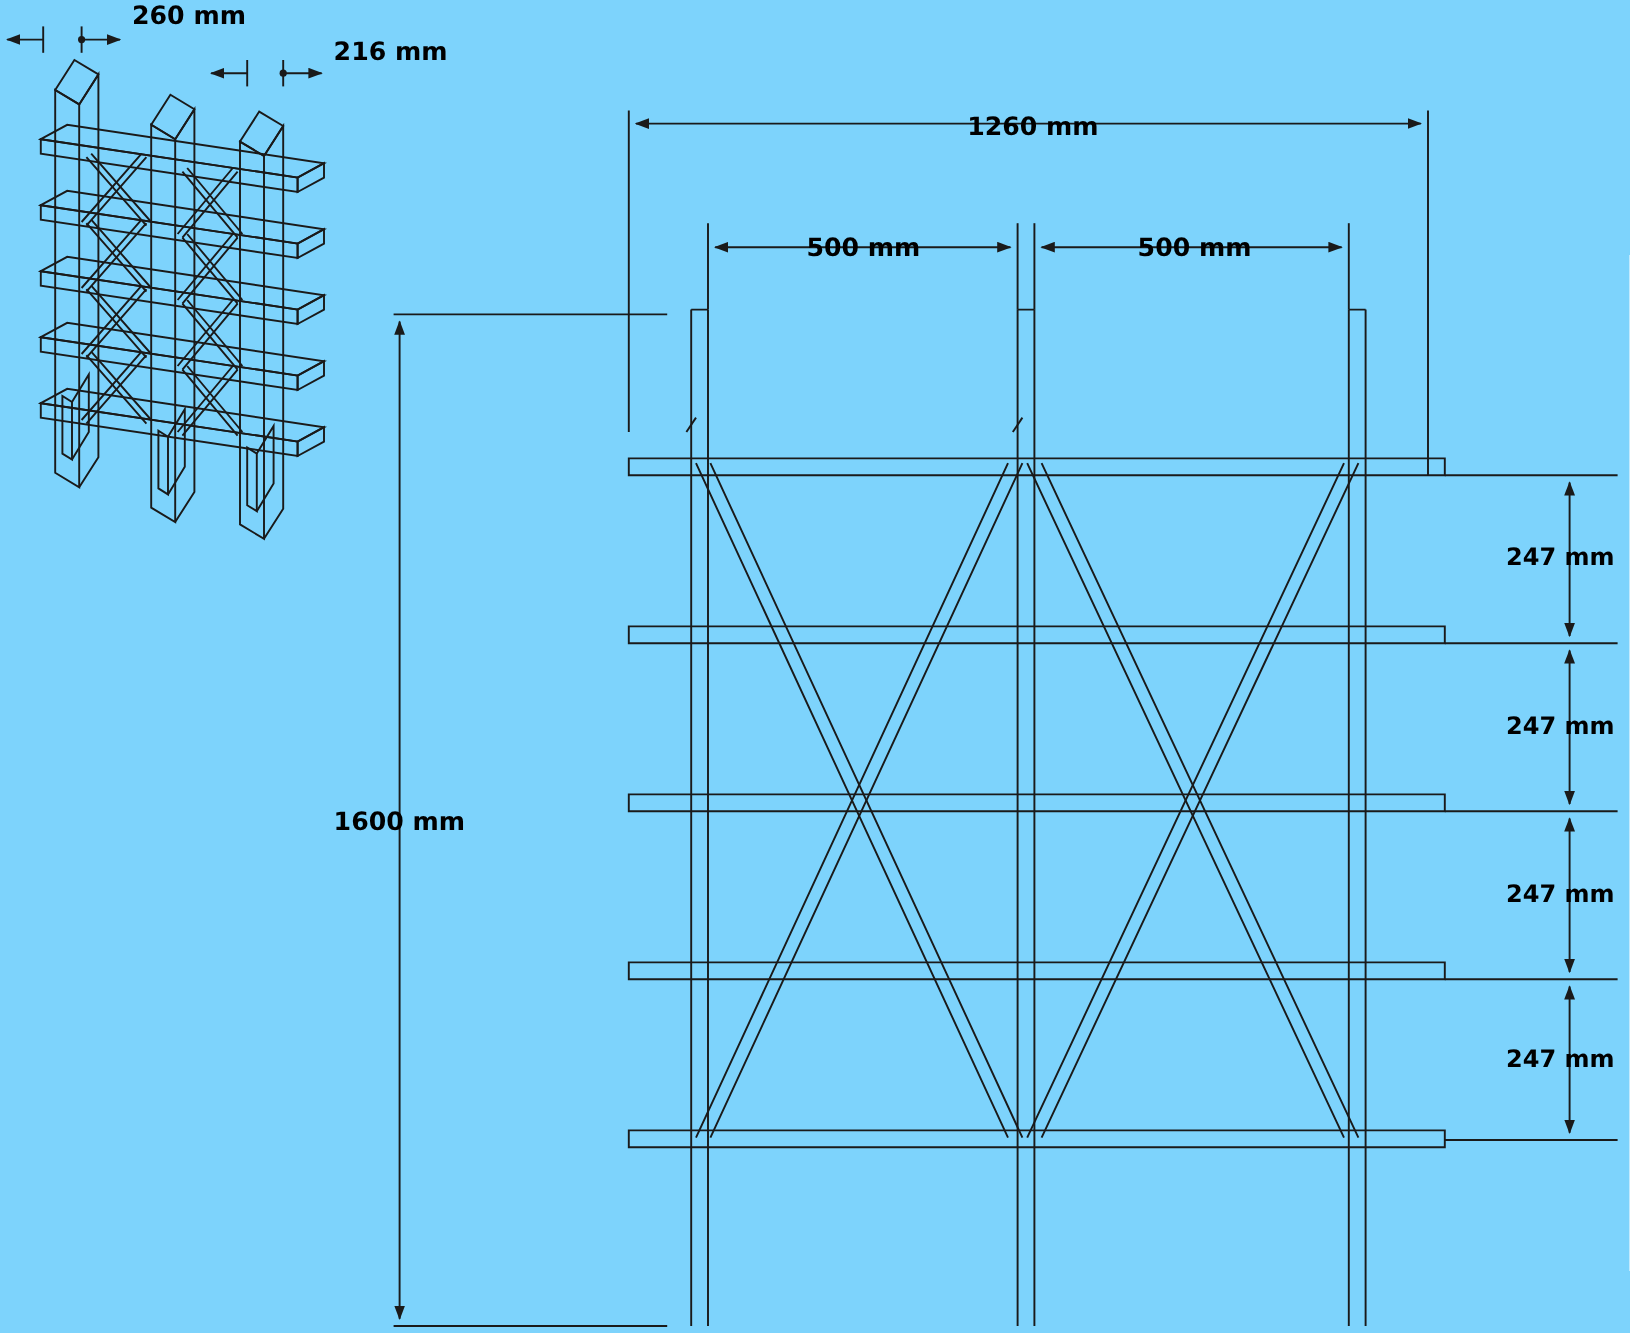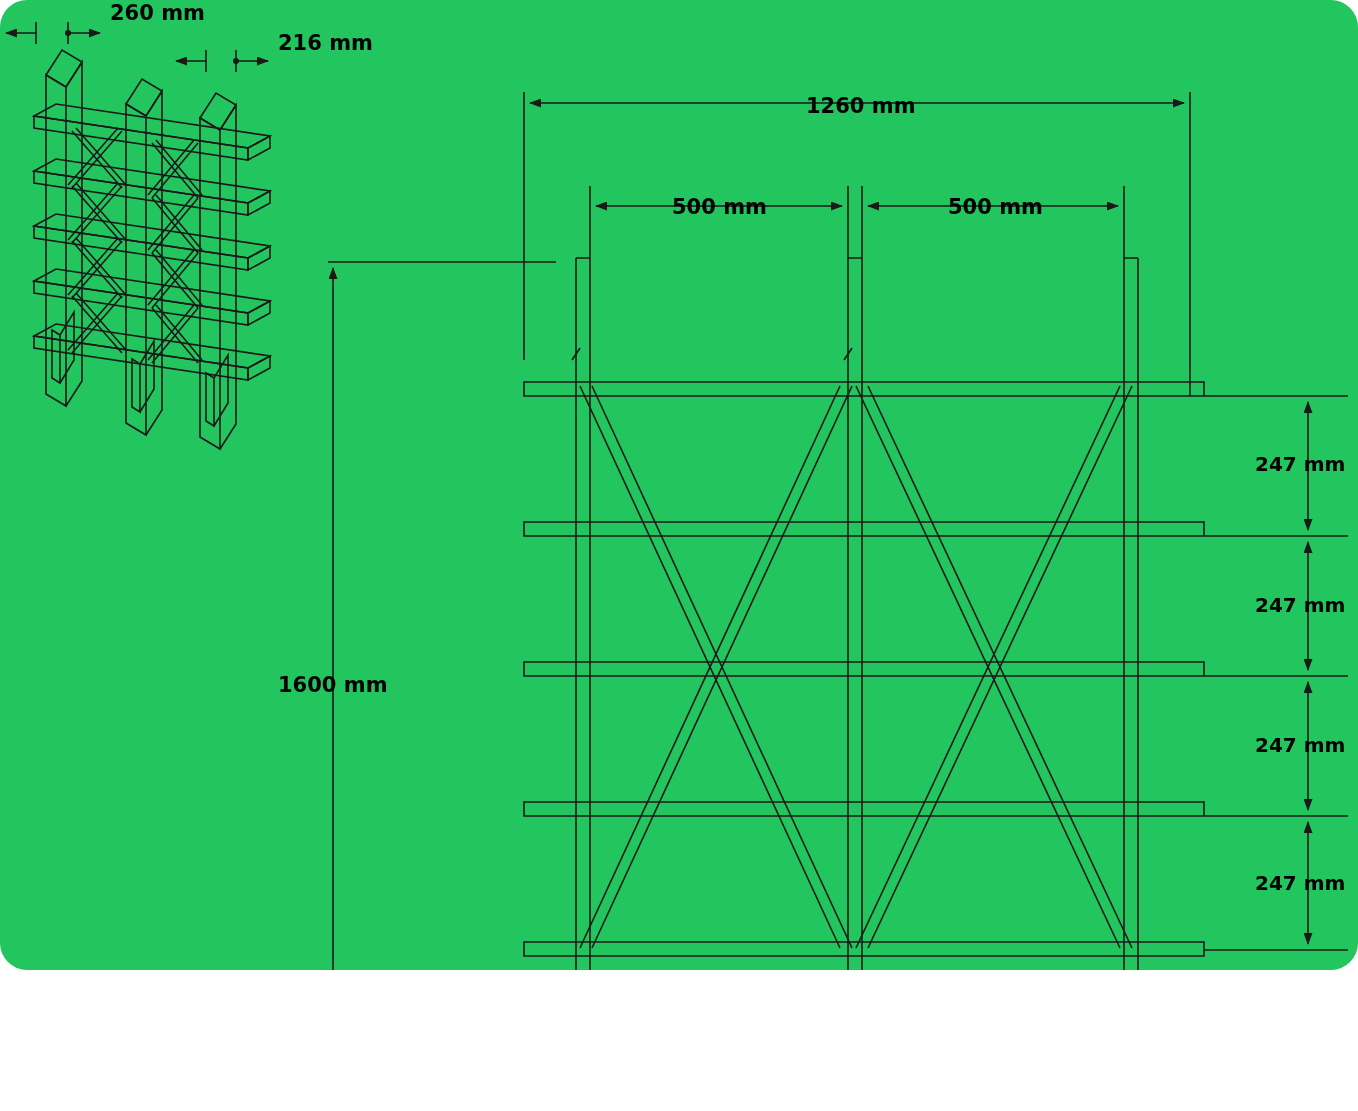--- a/index.html
+++ b/index.html
@@ -6,24 +6,23 @@
     margin: 0;
     padding: 0;
     background: #ffffff;
   }
   body {
     font-family: "DejaVu Sans", sans-serif;
   }
   #stage {
     position: relative;
     width: 1358px;
-    height: 970px;
-    background: #22c55e;
+    height: 1111px;
+    background: #7dd3fc;
     overflow: hidden;
-    border-radius: 27px;
   }
   svg.diagram {
     position: absolute;
     left: 0;
     top: 0;
     width: 1358px;
     height: 1111px;
   }
   .dimtext {
     font-family: "DejaVu Sans", sans-serif;

